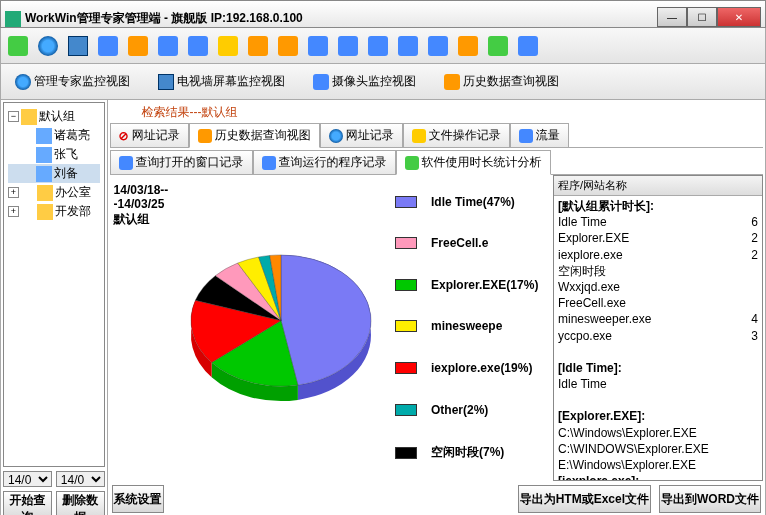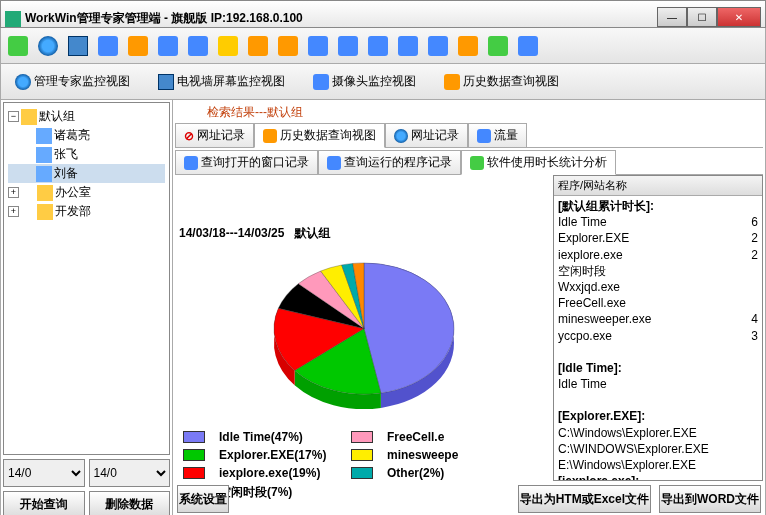--- a/index.html
+++ b/index.html
@@ -38,38 +38,38 @@
 .tree-node { display: flex; align-items: center; gap: 2px; padding: 1px 0; }
 .tree-node.child { padding-left: 28px; }
 .tree-expand { width: 11px; height: 11px; border: 1px solid #888; display: inline-flex; align-items: center; justify-content: center; font-size: 9px; line-height: 1; }
 .tree-icon { width: 16px; height: 16px; display: inline-block; }
 .tree-icon.group { background: #fc4; }
 .tree-icon.pc { background: #6af; }
 .tree-node.selected { background: #ccddee; }
 .tree-spacer { display:inline-block; width:14px; }
 
 .date-controls { padding: 2px; display: flex; gap: 4px; }
-.date-select { flex: 1; border: 1px solid #888; height: 28px; font-size: 12px; }
+.date-select { flex: 1; border: 1px solid #888; height: 16px; font-size: 12px; }
 .sidebar-btns { padding: 2px; display: flex; gap: 4px; }
 .sidebar-btn { flex: 1; height: 26px; border: 1px solid #888; background: linear-gradient(#fff,#ddd); font-weight: bold; }
 
 
 .content { flex: 1; display: flex; flex-direction: column; padding: 2px; }
 .search-result { color: #c2410c; padding: 2px 4px; margin-left: 28px; }
 
 .rec-tabs { display: flex; gap: 0; border-bottom: 1px solid #aaa; flex-wrap: wrap; }
 .rec-tab { display: flex; align-items: center; gap: 3px; padding: 3px 8px; border: 1px solid #aaa; background: linear-gradient(#fff,#e8e8e8); margin-bottom: -1px; white-space: nowrap; }
 .rec-tab.active { background: #fff; border-bottom: 1px solid #fff; }
 .rec-tab.red-x::before { content: "⊘"; color: #d00; font-weight: bold; }
 .rec-tab .mini-ico { width: 14px; height: 14px; display: inline-block; }
 
 .sub-tabs { display: flex; gap: 0; padding-top: 2px; }
 
 .chart-area { display: flex; flex: 1; min-height: 0; }
-.chart-left { flex: 1; padding: 4px; display: flex; flex-direction: column; margin-top: 42px; }
+.chart-left { flex: 1; padding: 4px; display: flex; flex-direction: row; }
 .chart-title { font-weight: bold; padding: 4px 0; }
 .pie-wrap { flex: 1; display: flex; align-items: center; justify-content: center; }
 .pie-svg { width: 220px; height: 180px; }
 
 .legend { display: flex; flex-wrap: wrap; gap: 4px 18px; padding: 4px; font-weight: bold; font-family: "Courier New", monospace; }
 .legend-item { display: flex; align-items: center; gap: 14px; min-width: 150px; }
 .swatch { width: 22px; height: 12px; border: 1px solid #333; }
 
 .chart-right { width: 210px; border: 1px solid #888; display: flex; flex-direction: column; background: #fff; overflow: hidden; }
 .list-header { background: linear-gradient(#f4f4f4,#ddd); border-bottom: 1px solid #aaa; padding: 2px 4px; font-size: 11px; }
@@ -222,20 +222,24 @@
       <div class="rec-tab red-x">
           <span>网址记录</span>
         </div>
       <div class="rec-tab active">
           <span class="mini-ico ico-orange"></span>
           <span>历史数据查询视图</span>
         </div>
       <div class="rec-tab">
           <span class="mini-ico ico-globe"></span>
           <span>网址记录</span>
+        </div>
+      <div class="rec-tab">
+          <span class="mini-ico ico-yellow"></span>
+          <span>文件操作记录</span>
         </div>
       <div class="rec-tab">
           <span class="mini-ico ico-blue"></span>
           <span>流量</span>
         </div>
     </div>
 
     <div class="sub-tabs rec-tabs">
       <div class="rec-tab">
           <span class="mini-ico ico-blue"></span>

